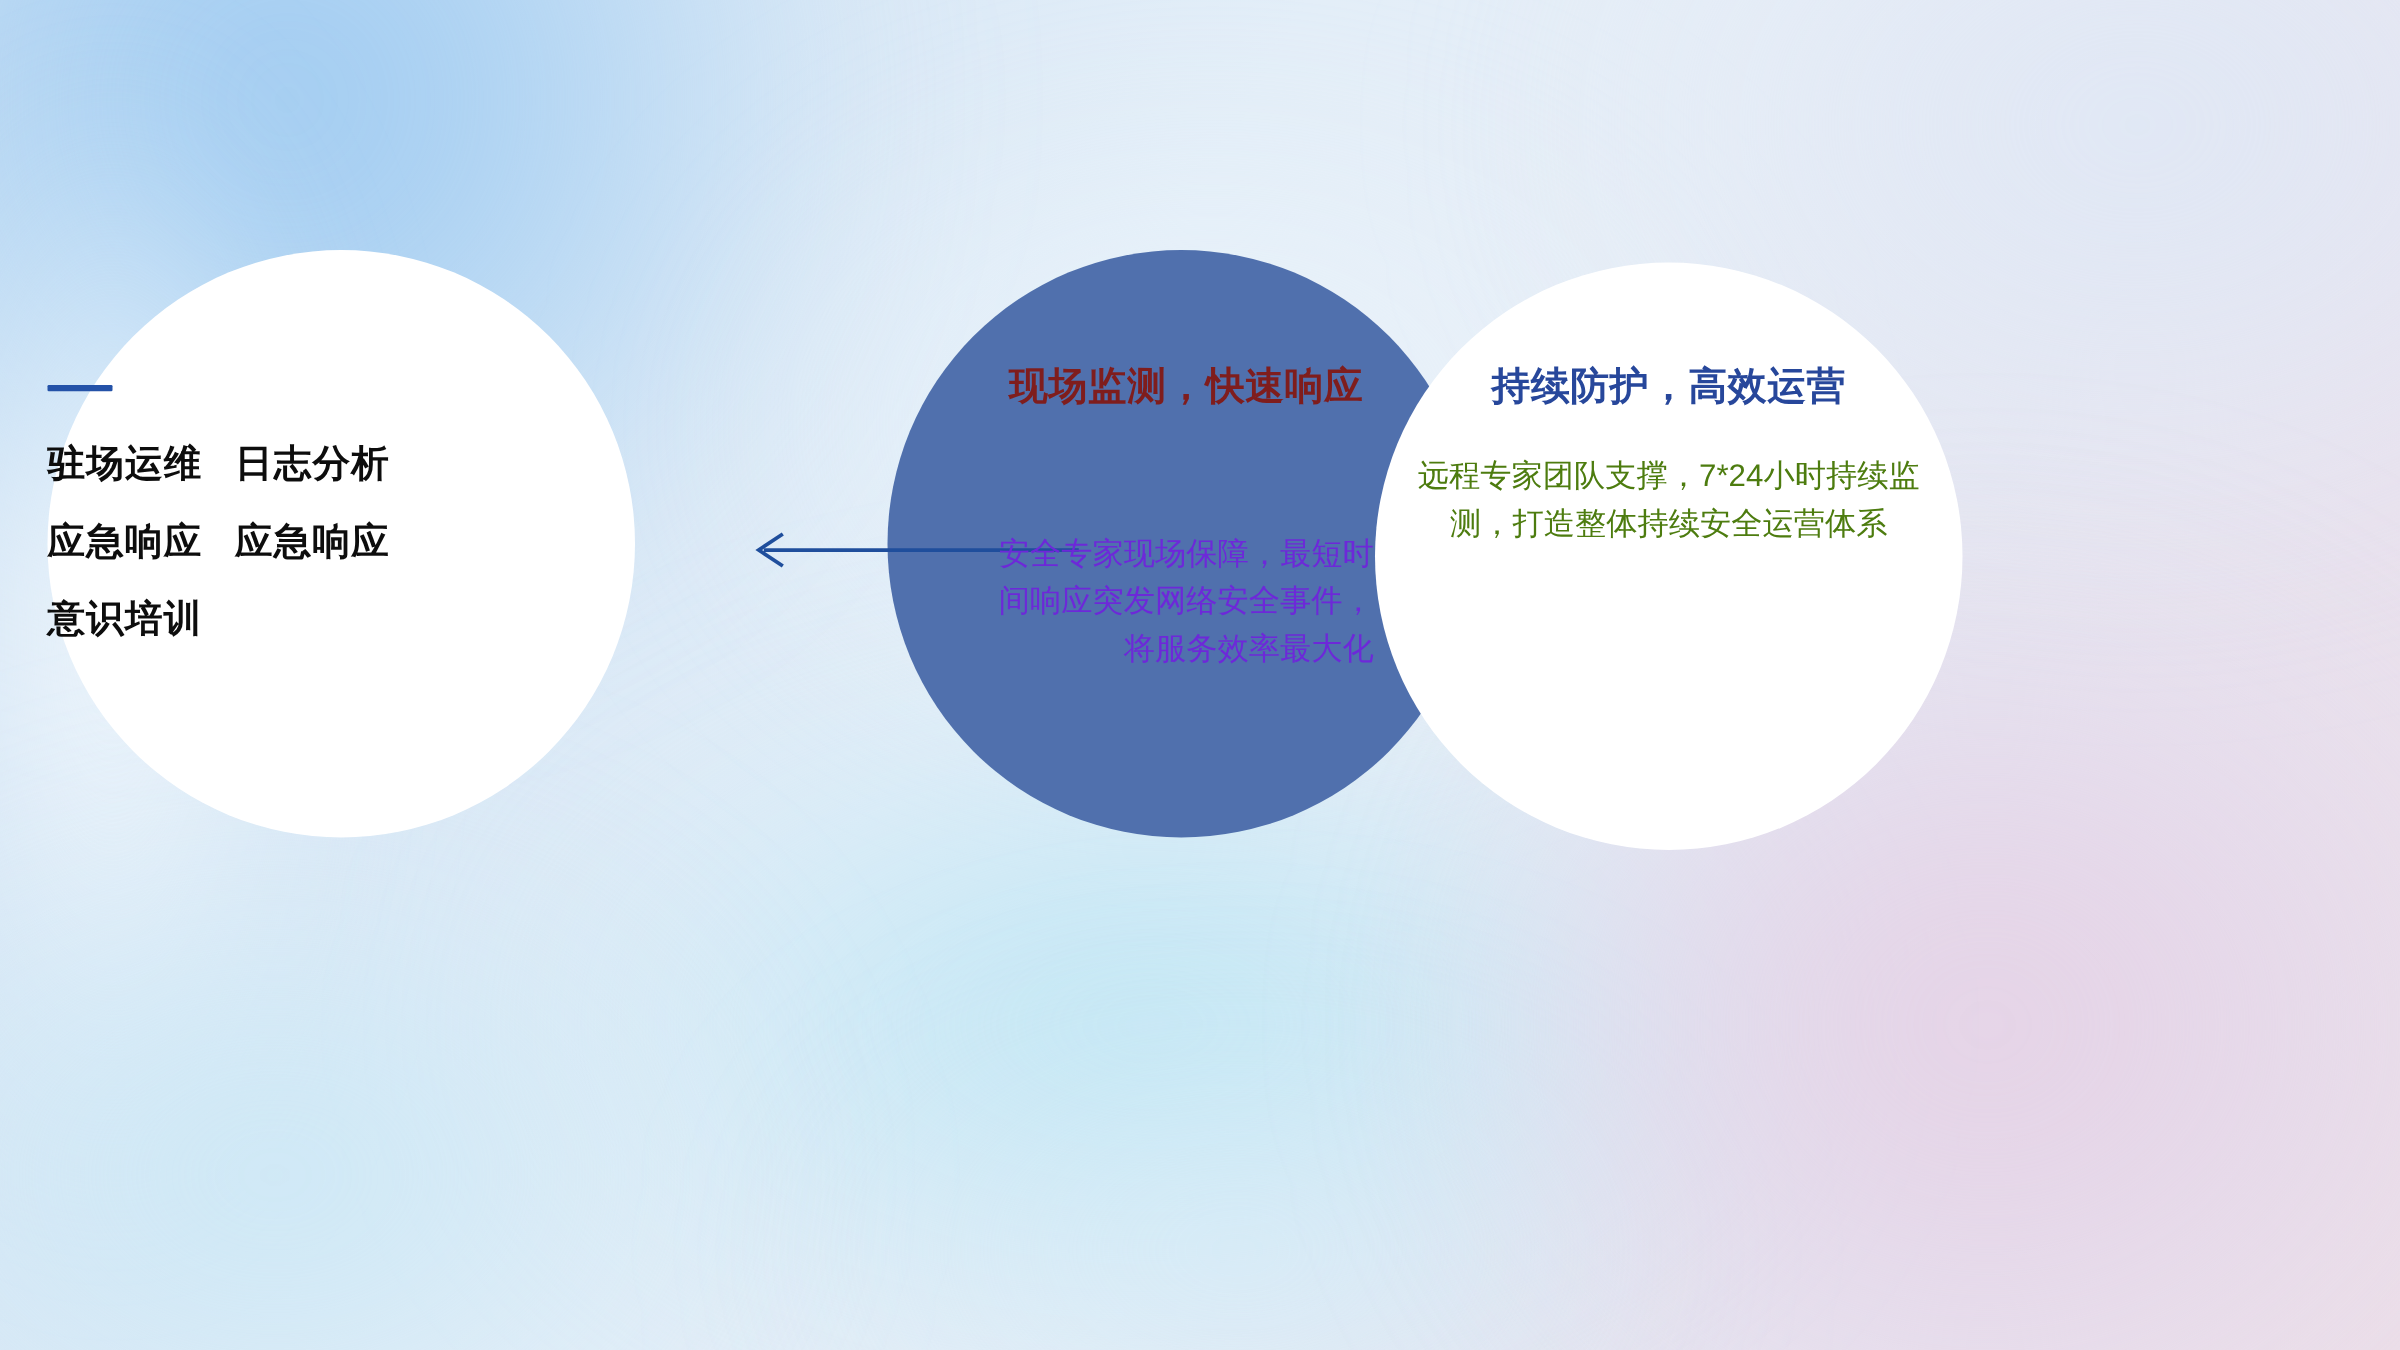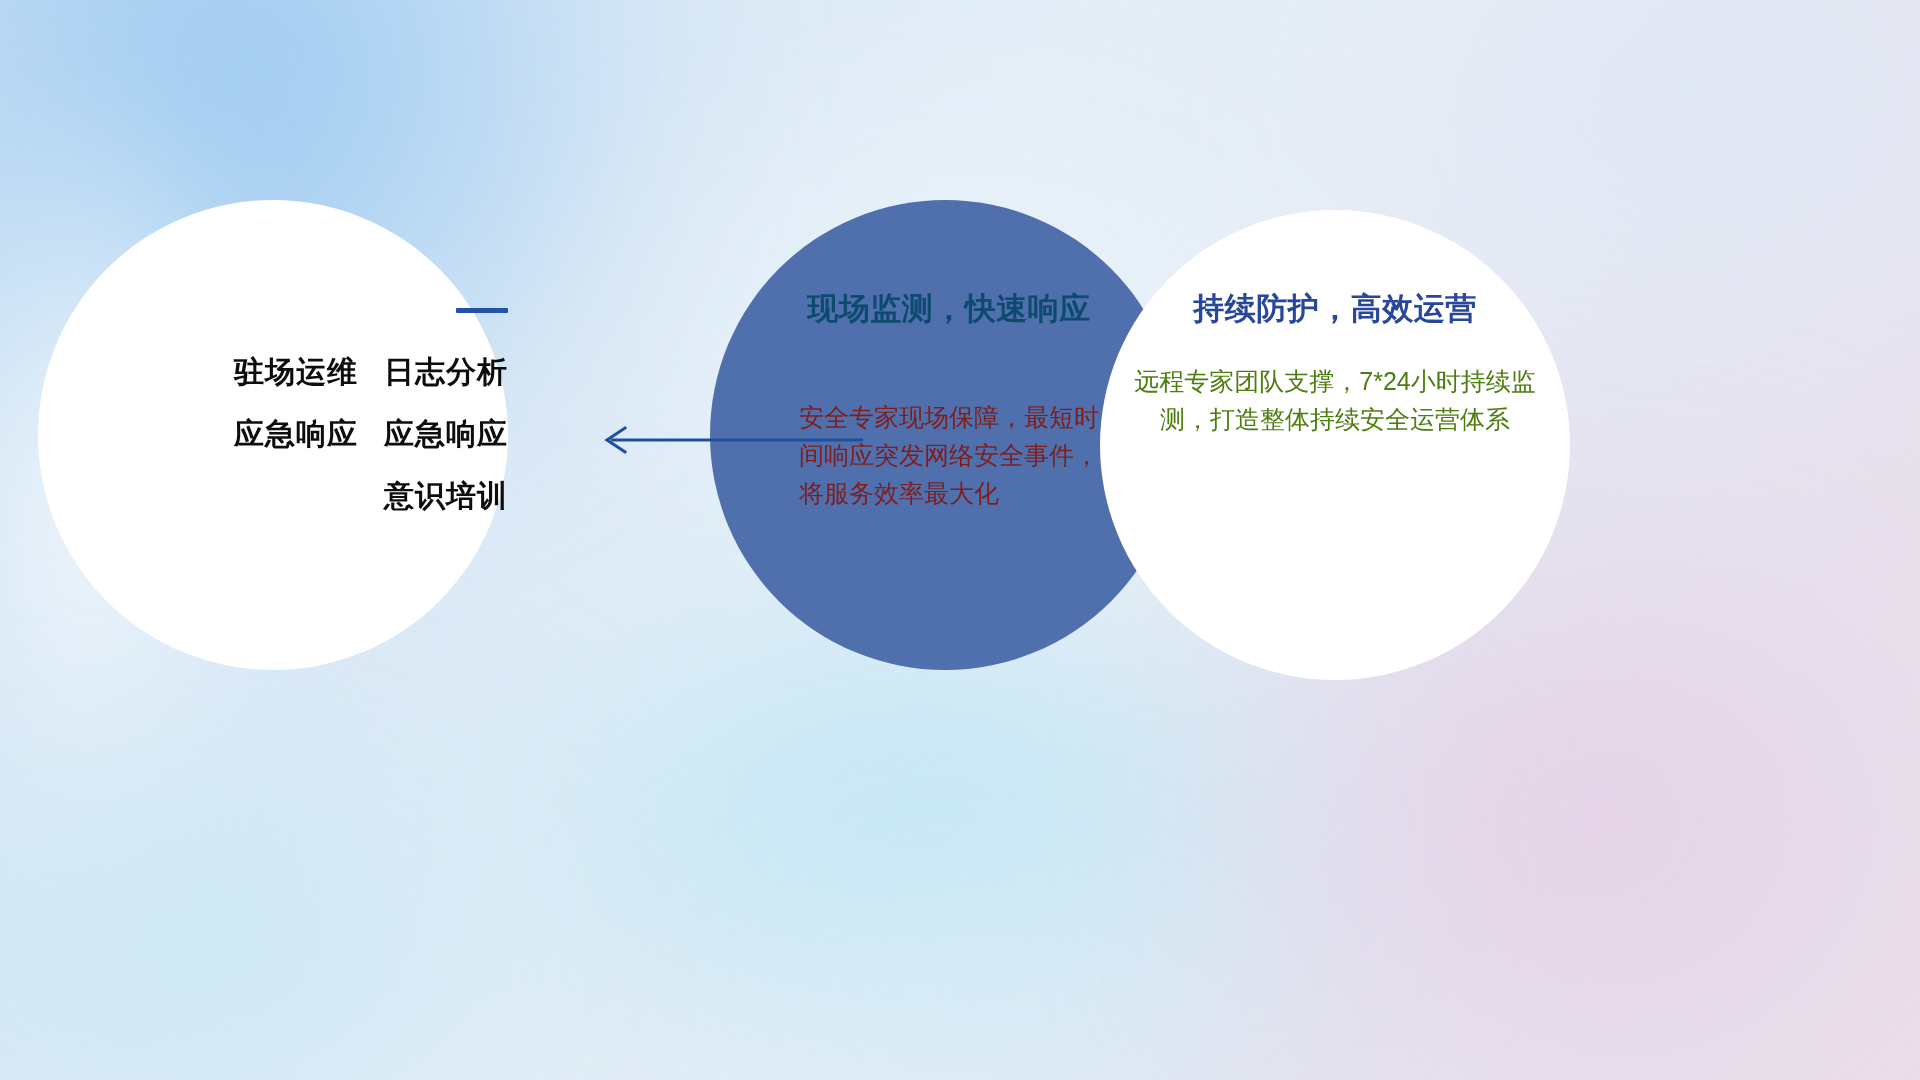--- a/index.html
+++ b/index.html
@@ -62,44 +62,44 @@
     background:#5070ad;
   }
   #circle-right{
     left:1100px;top:210px;width:470px;height:470px;
     background:#ffffff;
   }
 
   
   #left-content{
     position:absolute;left:38px;top:200px;width:470px;height:470px;
-    display:flex;flex-direction:column;align-items:flex-end;justify-content:flex-start;
+    display:flex;flex-direction:column;align-items:flex-start;justify-content:flex-start;
     padding-top:108px;box-sizing:border-box;
   }
   .divider{
     width:52px;height:5px;background:#2452a8;border-radius:1px;margin-bottom:44px;
   }
   .left-line{
     color:#0d0d0d;font-weight:bold;font-size:30px;letter-spacing:1px;
     line-height:1.0;margin-bottom:32px;white-space:nowrap;
   }
   .left-line .gap{display:inline-block;width:26px;}
 
   
   #blue-content{
     position:absolute;left:710px;top:200px;width:470px;height:470px;
     display:flex;flex-direction:column;align-items:center;justify-content:flex-start;
     padding:88px 10px 0 18px;box-sizing:border-box;
   }
   #blue-title{
-    color:#0c4a6e;font-weight:bold;font-size:31px;letter-spacing:.5px;
-    white-space:nowrap;margin-bottom:68px;
+    color:#7f1d1d;font-weight:bold;font-size:31px;letter-spacing:.5px;
+    white-space:nowrap;margin-bottom:94px;
   }
   #blue-body{
-    color:#7f1d1d;font-size:25px;line-height:1.52;text-align:left;
+    color:#6d28d9;font-size:25px;line-height:1.52;text-align:right;
     width:300px;
   }
 
   
   #right-content{
     position:absolute;left:1100px;top:210px;width:470px;height:470px;
     display:flex;flex-direction:column;align-items:center;justify-content:flex-start;
     padding:78px 14px 0 14px;box-sizing:border-box;
   }
   #right-title{

